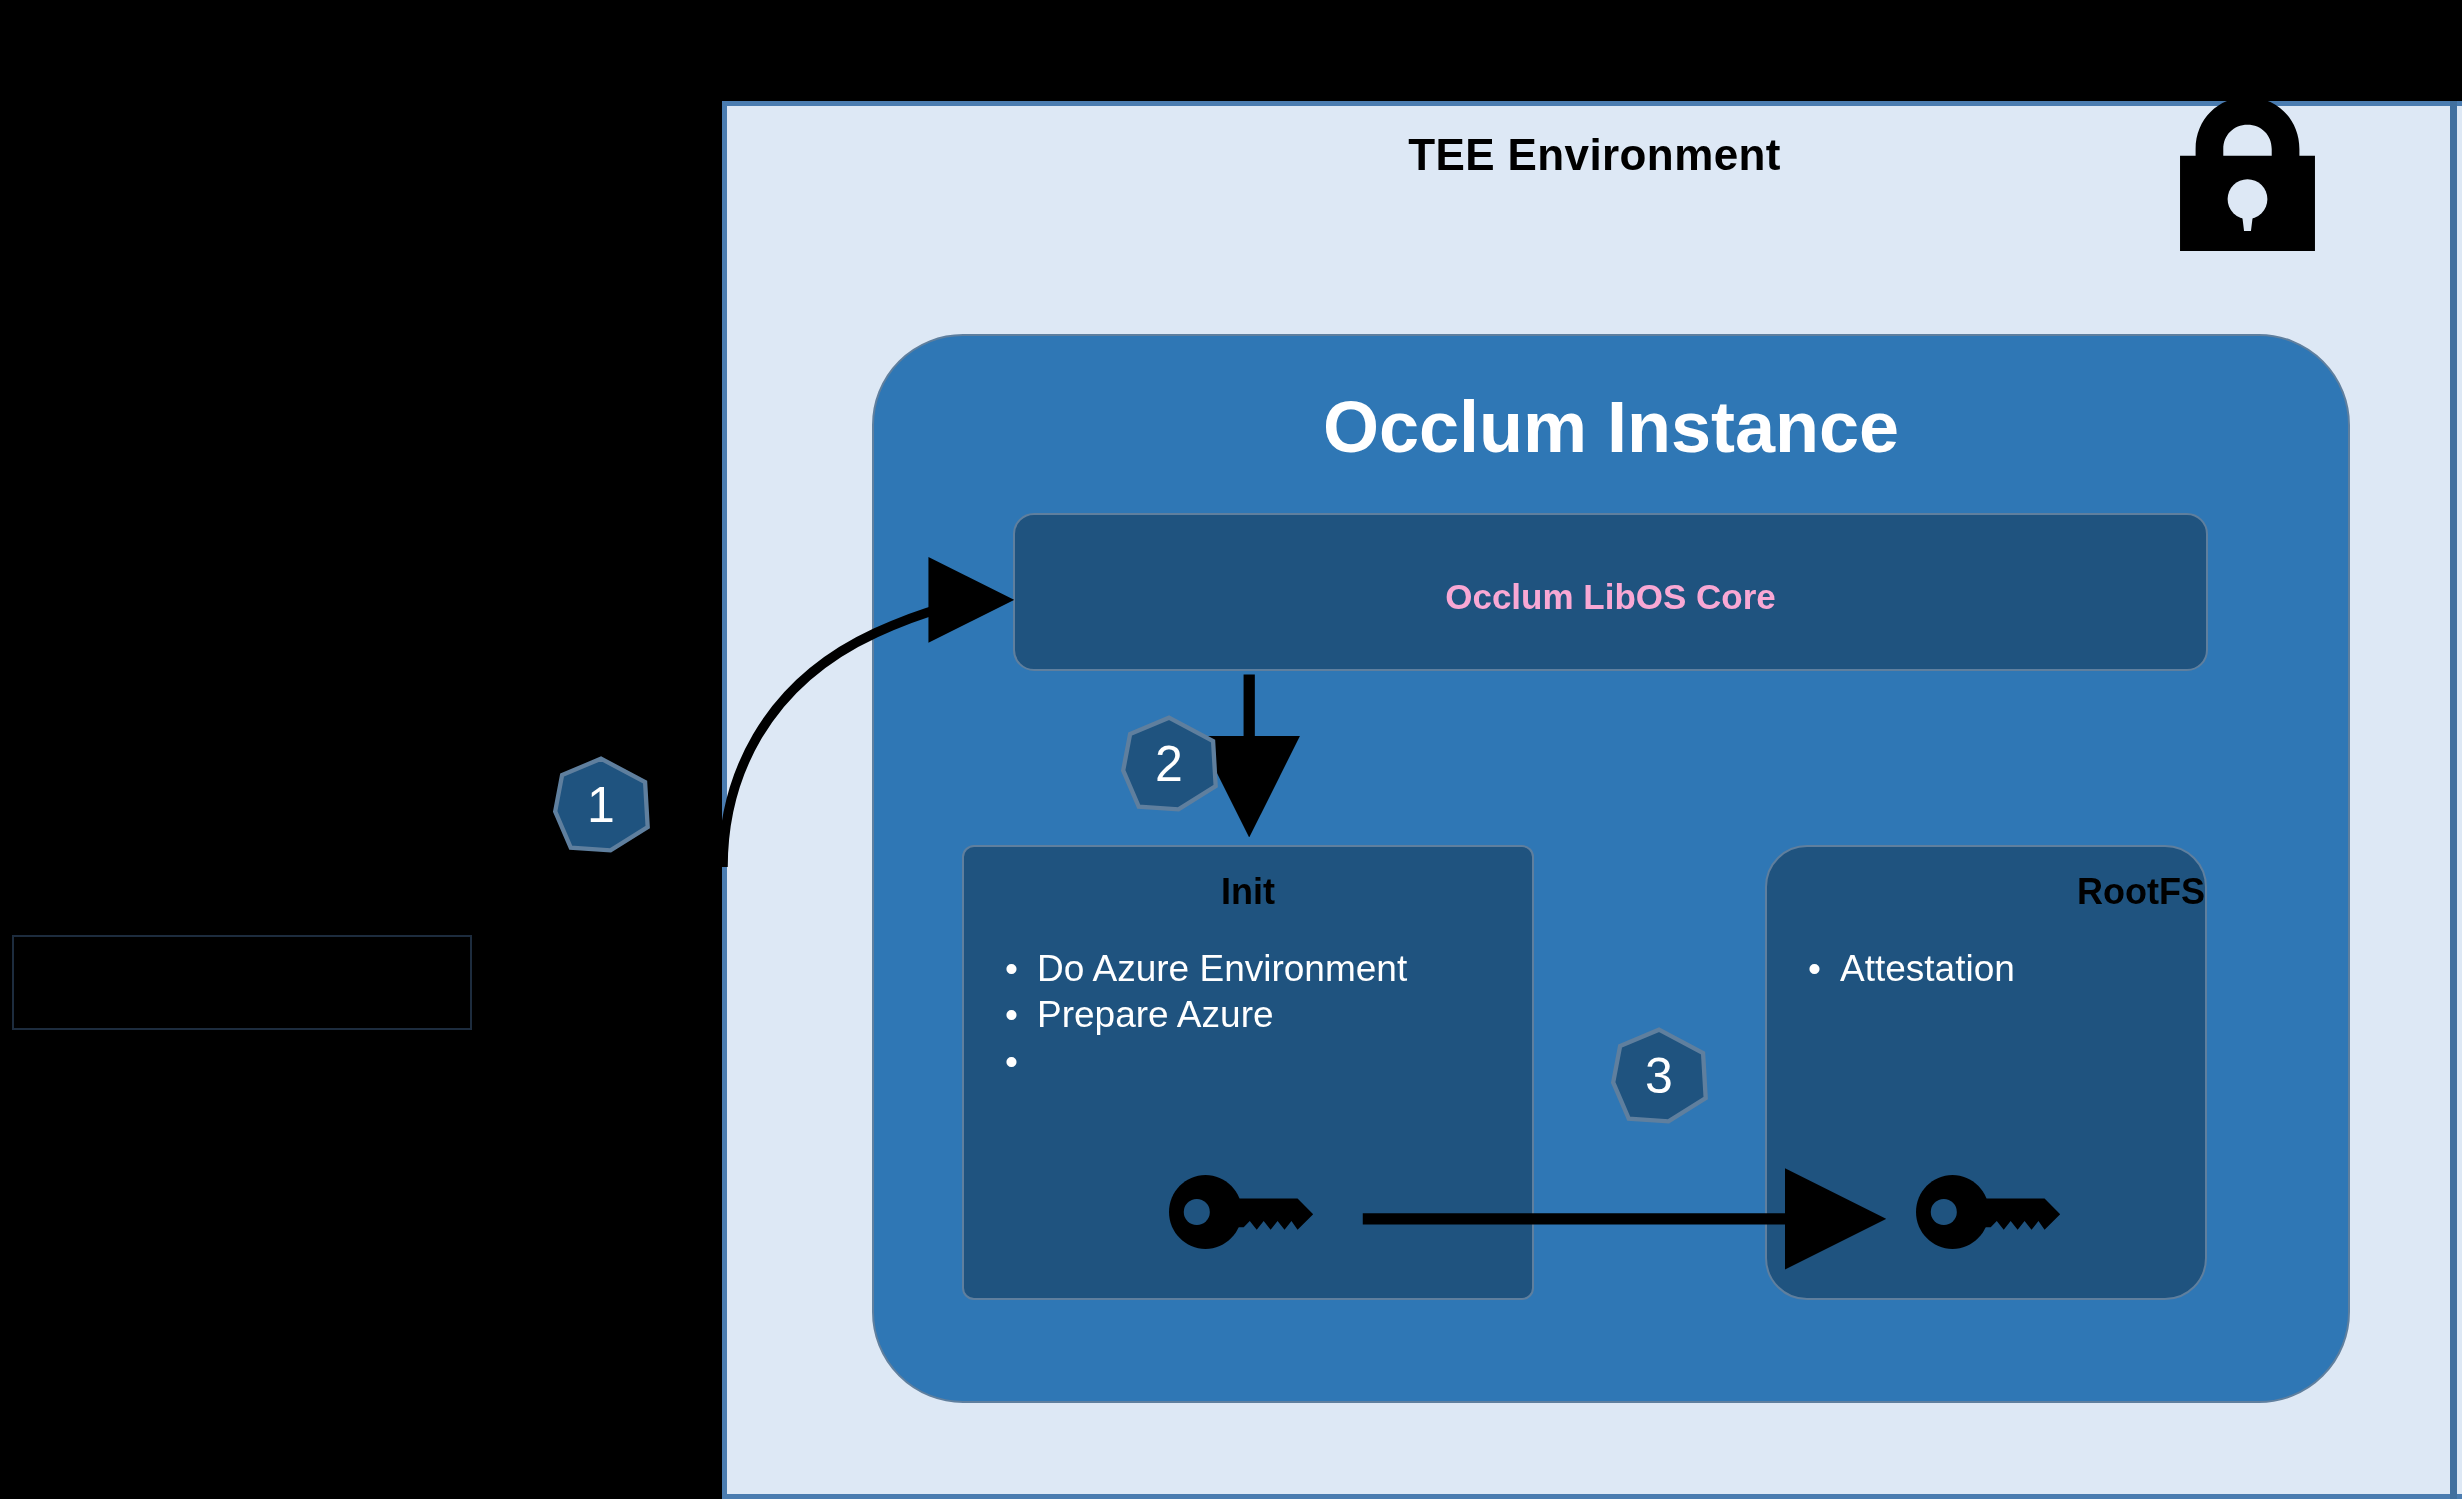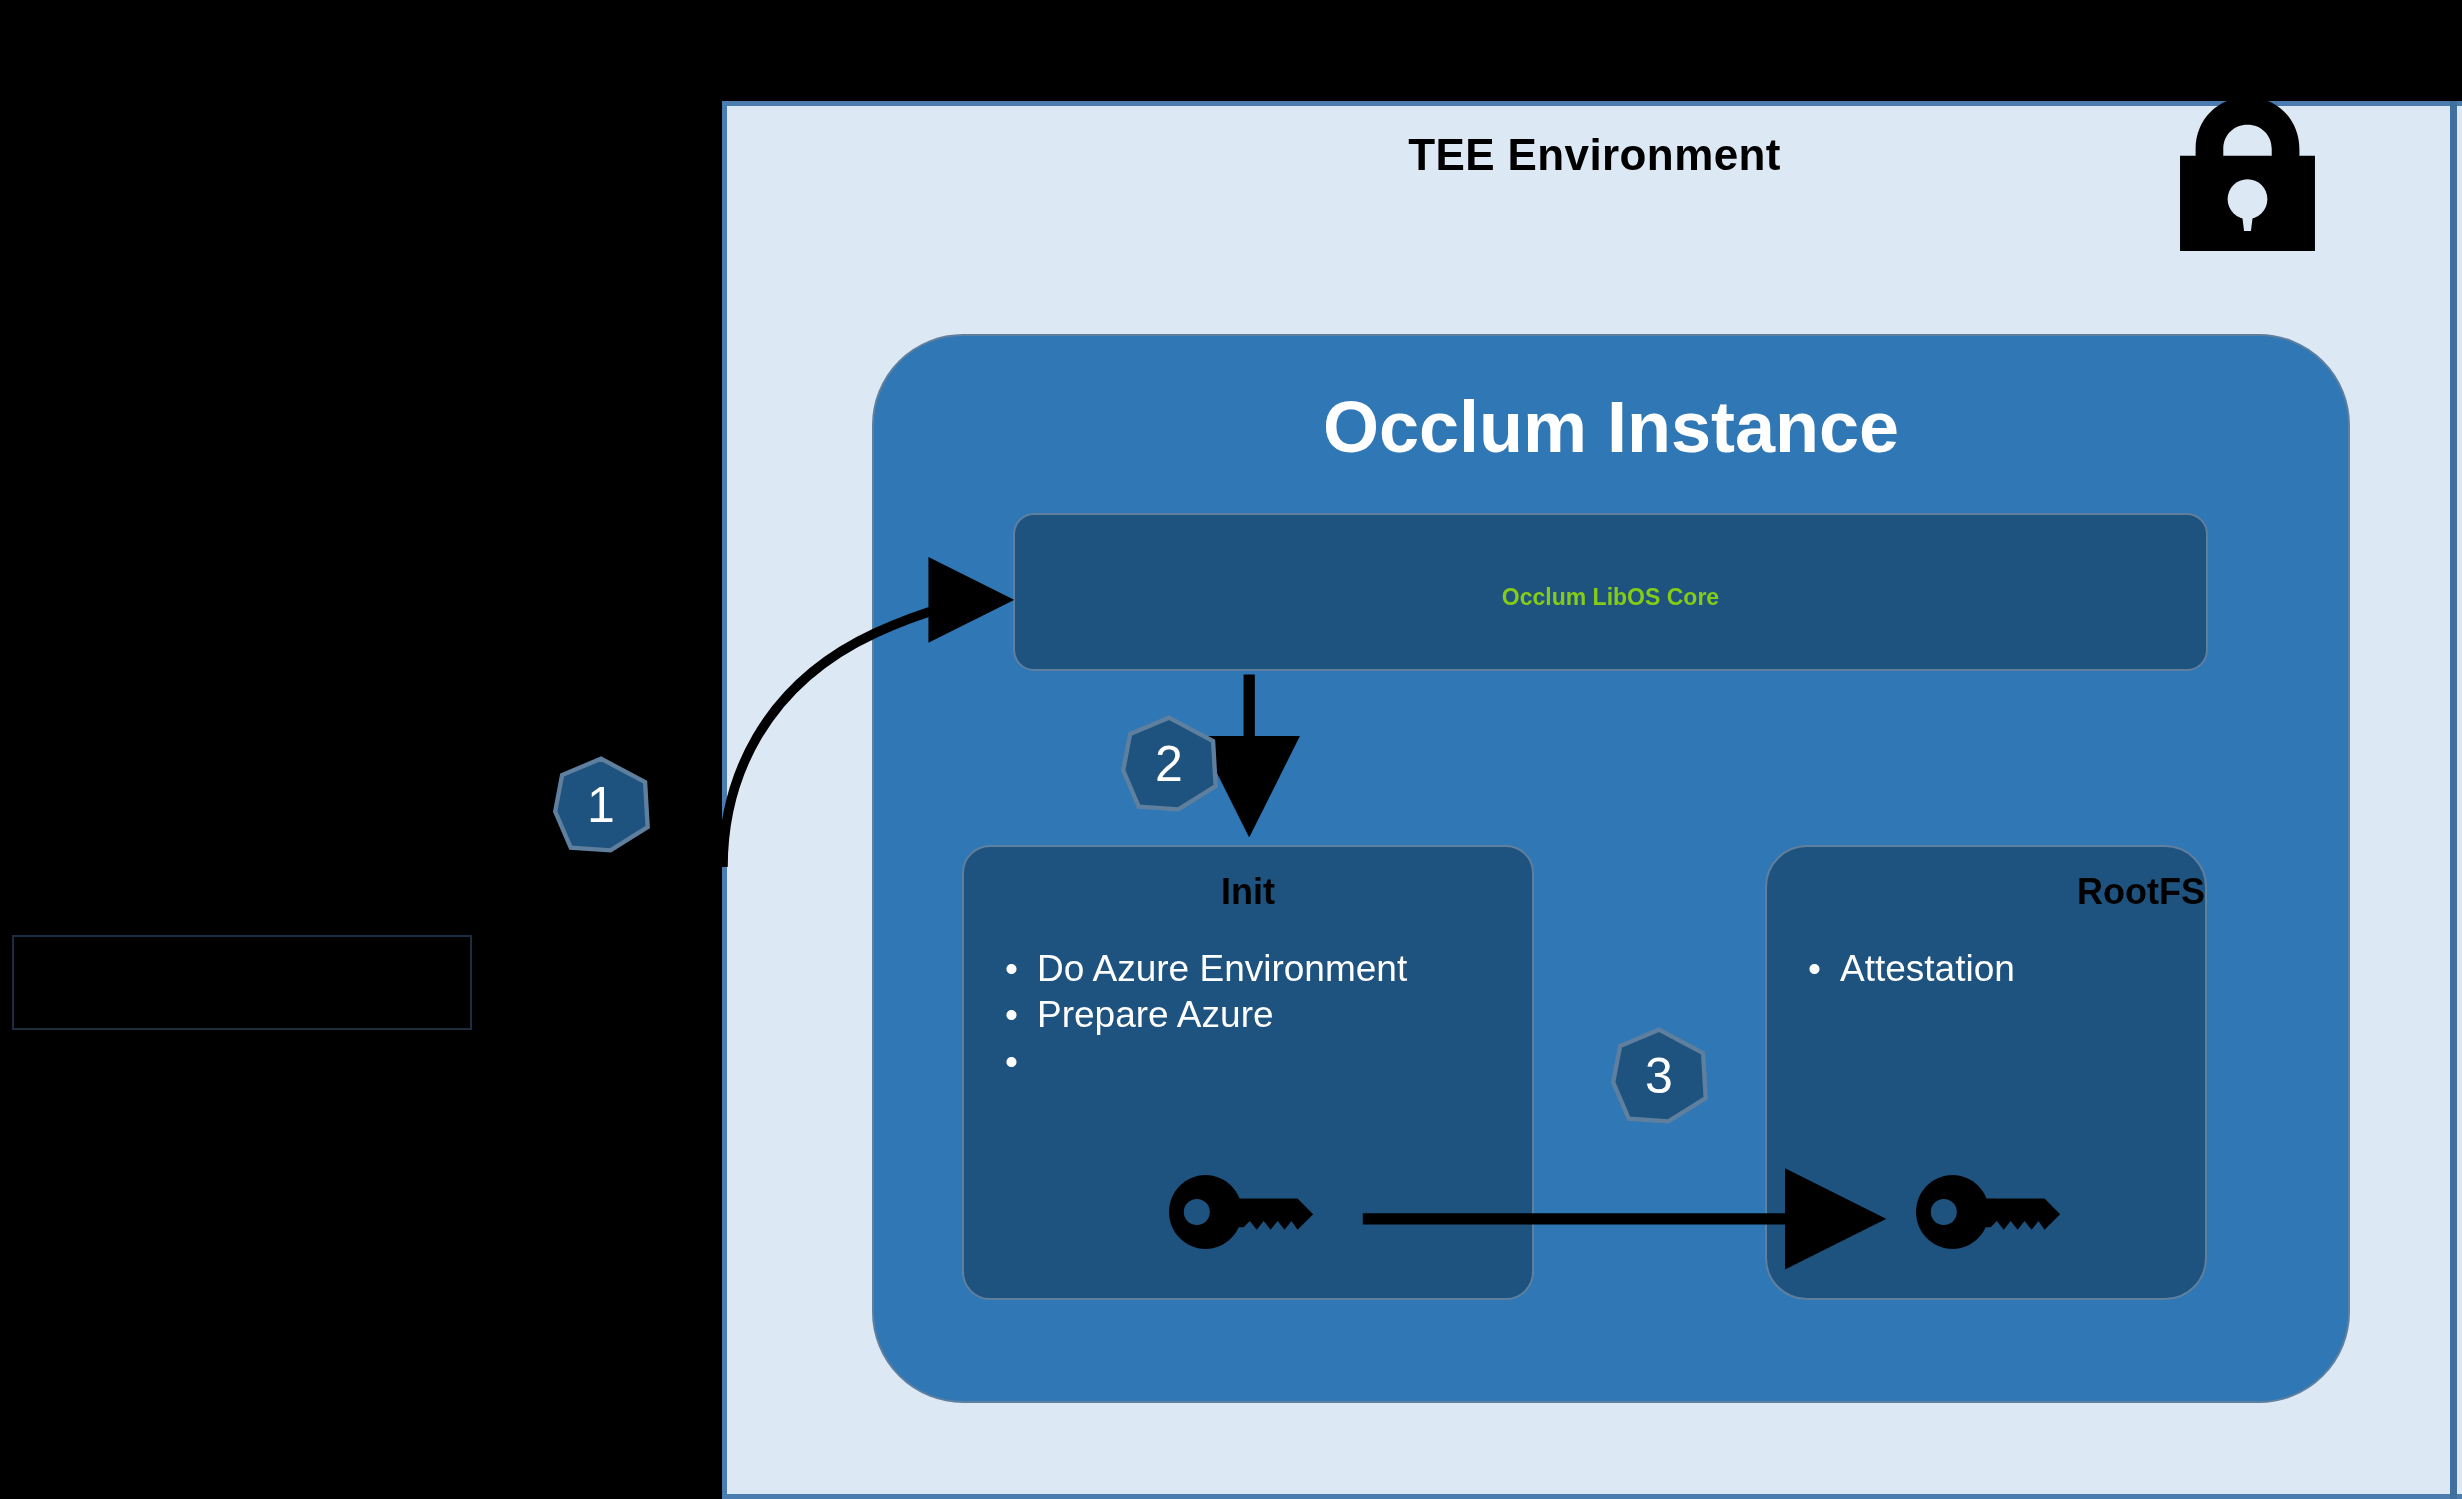--- a/index.html
+++ b/index.html
@@ -101,36 +101,36 @@
     height: 158px;
     background: #1f537f;
     border: 2.6px solid #5f7f9e;
     border-radius: 21px;
     box-sizing: border-box;
     display: flex;
     align-items: center;
     justify-content: center;
   }
   .libos-core-label {
-    font-size: 23px;
-    font-weight: bold;
-    color: #84cc16;
+    font-size: 35px;
+    font-weight: bold;
+    color: #f9a8d4;
     margin-top: 10px;
   }
 
   
   .init-panel {
     position: absolute;
     left: 962px;
     top: 845px;
     width: 572px;
     height: 455px;
     background: #1f537f;
     border: 2.6px solid #5f7f9e;
-    border-radius: 28px;
+    border-radius: 12px;
     box-sizing: border-box;
   }
   .init-title {
     position: absolute;
     left: 0;
     top: 24px;
     width: 100%;
     text-align: center;
     font-size: 36px;
     font-weight: bold;

